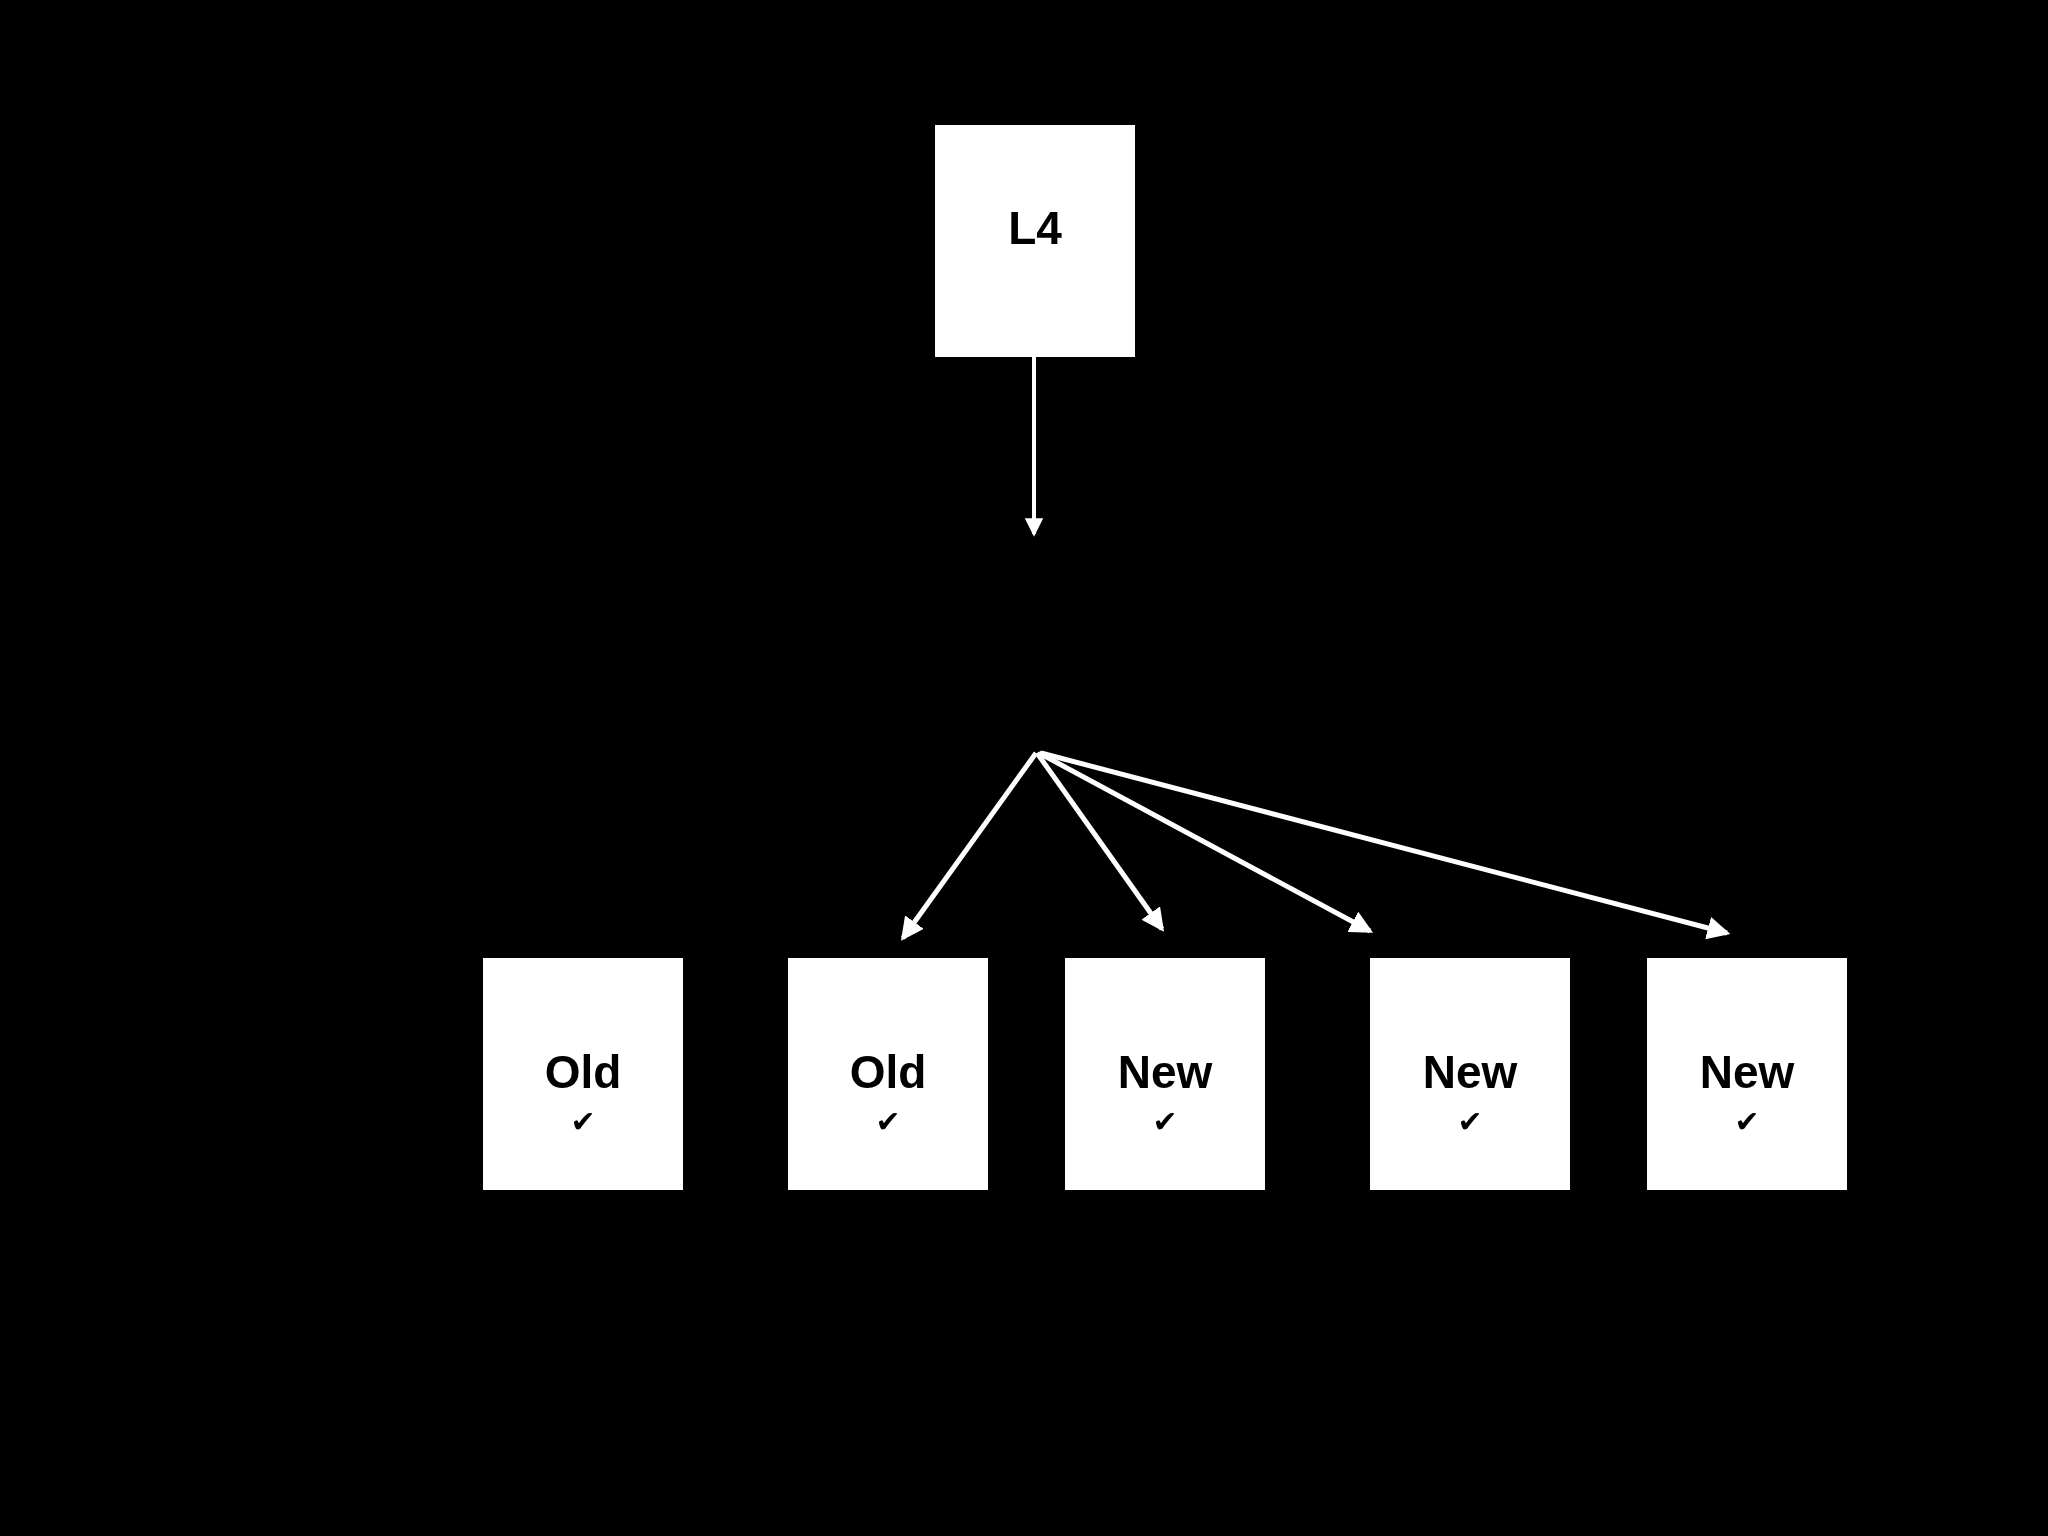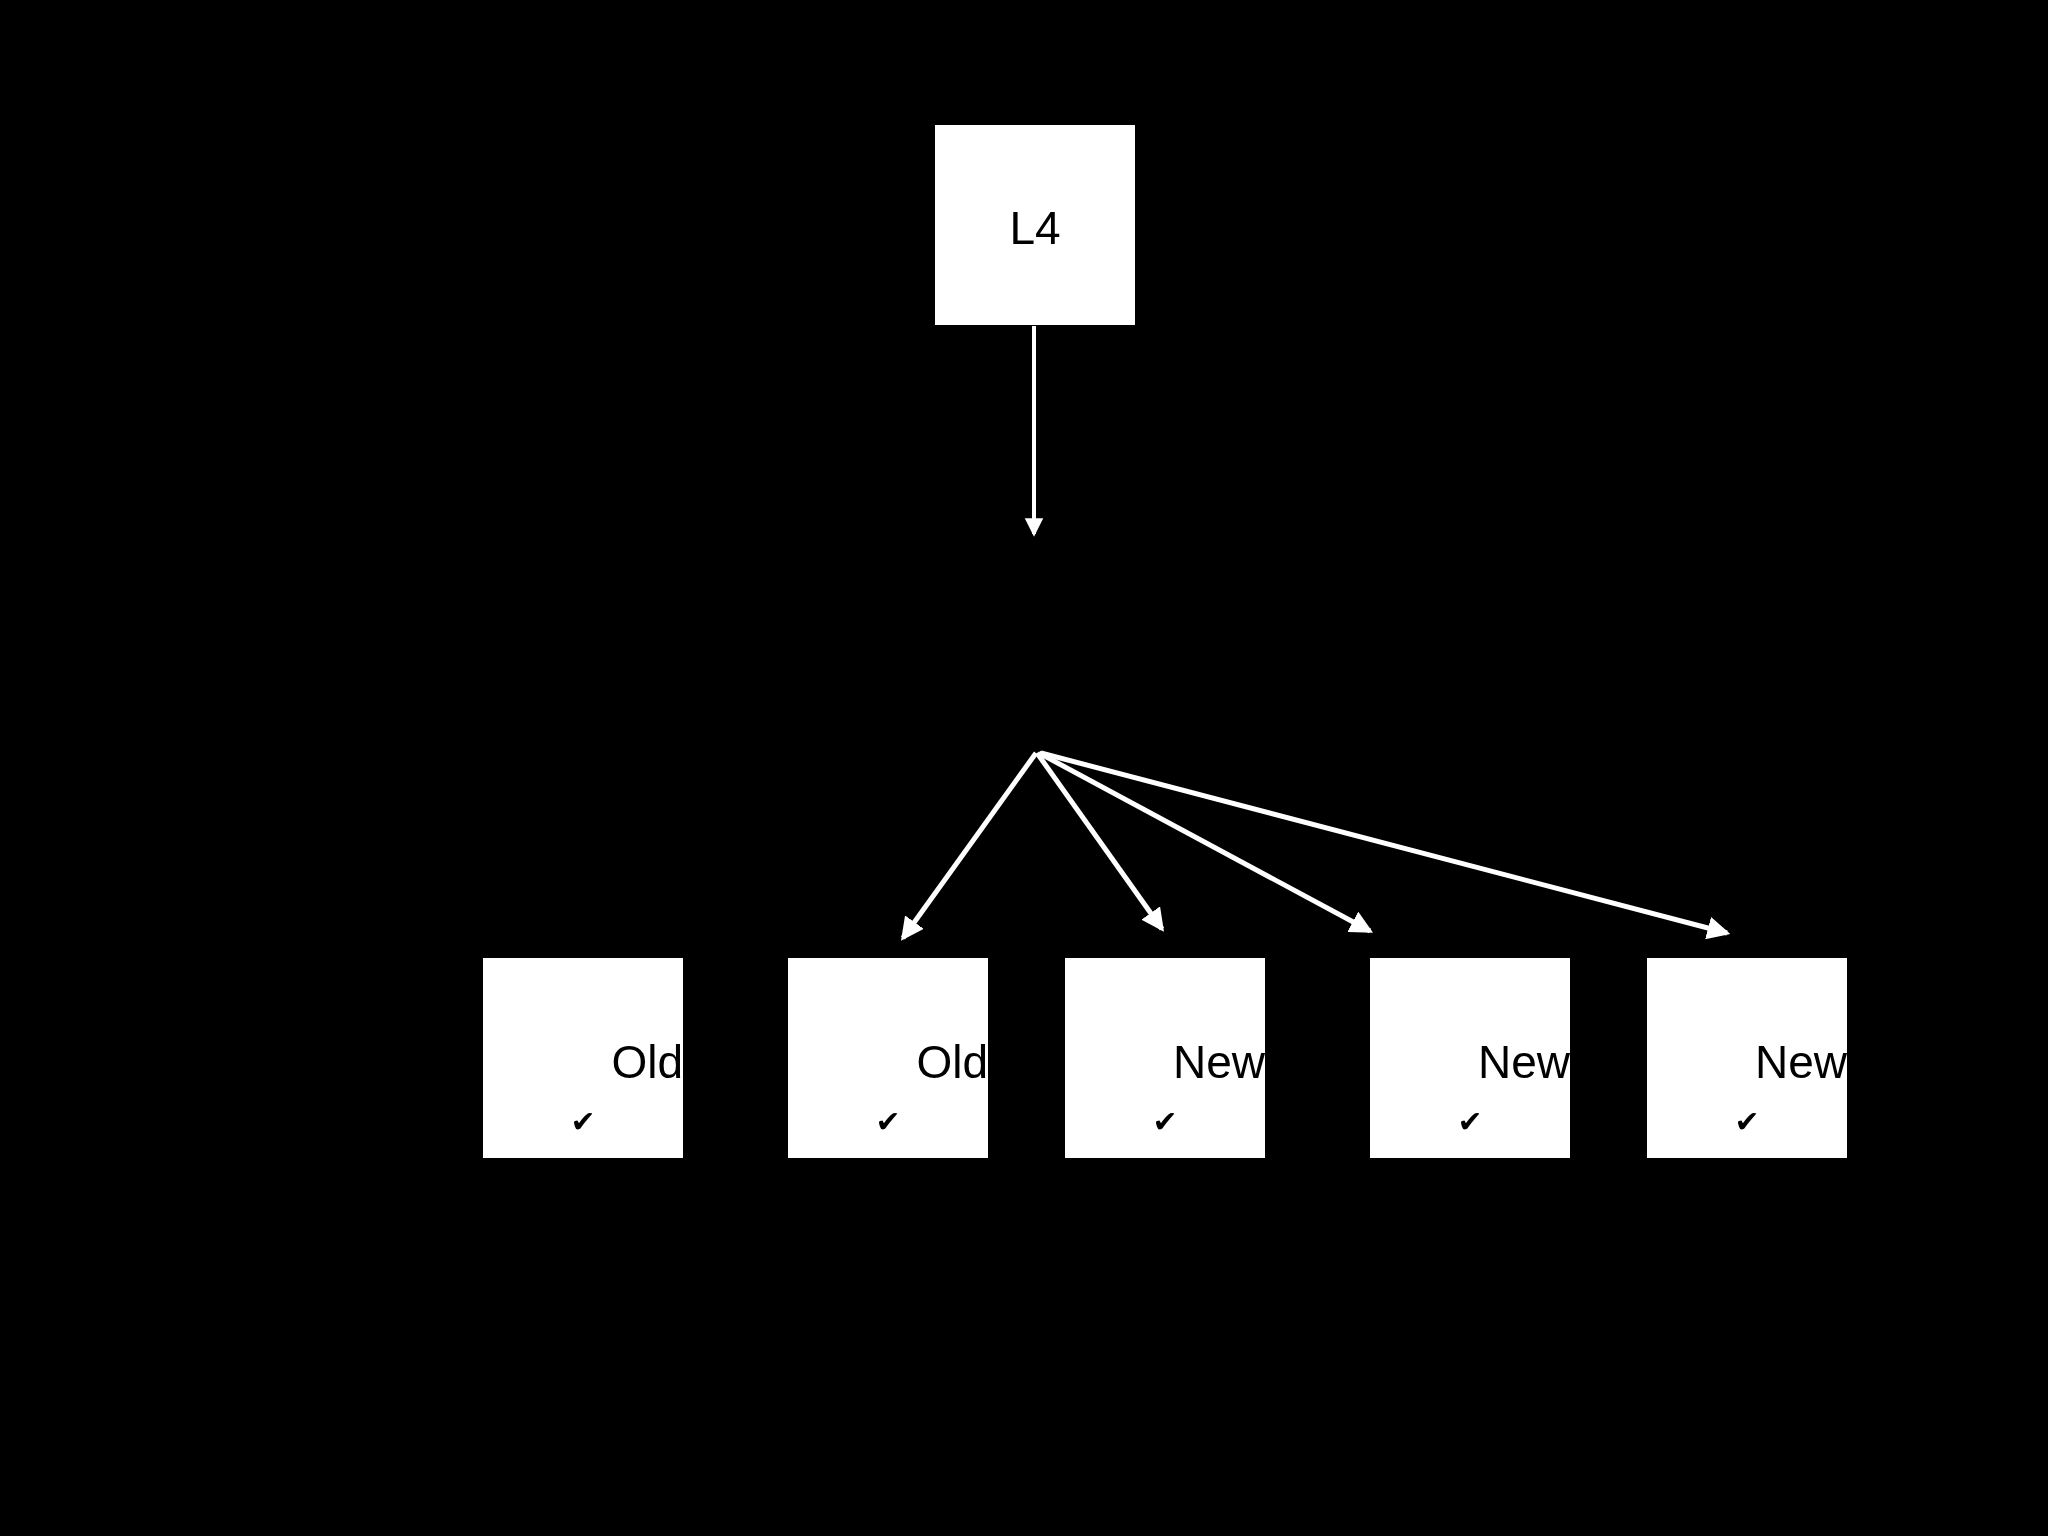--- a/index.html
+++ b/index.html
@@ -12,32 +12,33 @@
   .stage{
     position:relative;
     width:2048px;height:1536px;
     background:var(--bg);
     overflow:hidden;
     font-family:"Liberation Sans", sans-serif;
   }
   .edges{position:absolute;left:0;top:0;width:2048px;height:1536px;display:block;}
   .node{
     position:absolute;
-    width:200px;height:200px;
+    width:200px;height:232px;
     background:var(--node-fill);
     color:var(--node-text);
+    font-weight:bold;
   }
   .node .node-label{
     position:absolute;left:0;right:0;
     height:50px;line-height:50px;
     text-align:center;
     font-size:46px;
   }
   .node--center .node-label{top:78px;}
-  .node--server .node-label{top:79px;text-align:right;}
+  .node--server .node-label{top:89px;}
   .node--server .check{
     position:absolute;left:0;right:0;top:144px;
     height:40px;line-height:40px;
     text-align:center;
     font-size:30px;
     font-family:"DejaVu Sans", sans-serif;
   }
   
   .pos-l4{left:935px;top:125px;}
   .pos-haproxy{left:935px;top:552px;}

